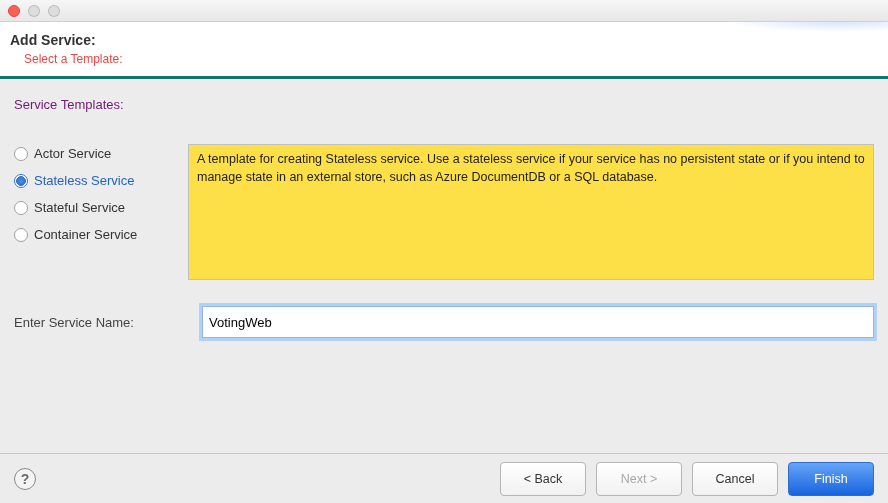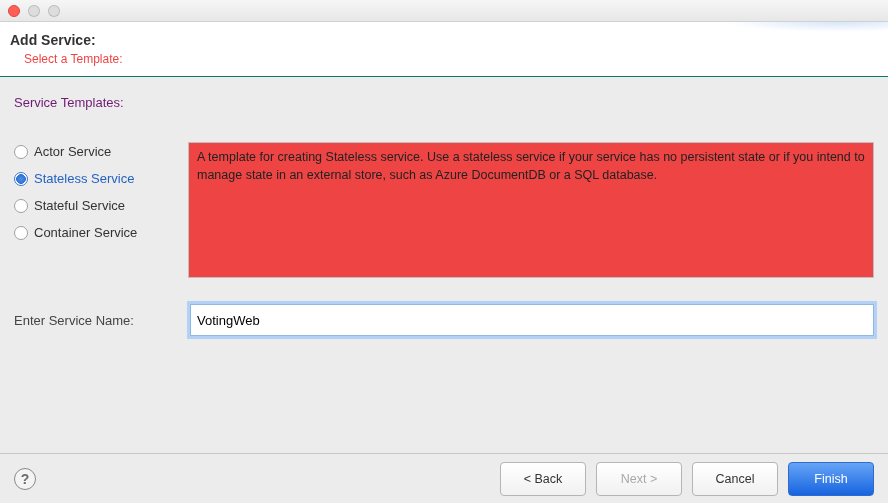--- a/index.html
+++ b/index.html
@@ -23,21 +23,21 @@
   }
   .tb-btn {
     width: 12px; height: 12px;
     border-radius: 50%;
     background: #ddd;
     border: 0.5px solid rgba(0,0,0,0.15);
   }
   .tb-close { background: #ff5f57; border-color: #e0443e; }
   .header {
     background: #fff;
-    border-bottom: 1px solid #0f766e;
+    border-bottom: 3px solid #0f766e;
     padding: 10px 10px 10px 10px;
     position: relative;
   }
   .header-swoosh {
     position: absolute;
     right: 0; top: 0;
     width: 160px; height: 18px;
     background: radial-gradient(ellipse 160px 14px at 110px 0px, #d6e6fb 0%, rgba(214,230,251,0) 70%);
   }
   .header h1 {
@@ -97,31 +97,31 @@
     left: 3px; top: 3px;
     width: 6px; height: 6px;
     background: #fff;
     border-radius: 50%;
     display: none;
   }
   .radio-item.selected { color: #2562c0; }
   .desc-box {
     flex: 1;
     height: 136px;
-    background: #ef4444;
+    background: #fde047;
     border: 1px solid #c0c0c0;
     padding: 6px 8px;
     font-size: 12.5px;
     line-height: 1.4;
     color: #222;
   }
   .name-row {
     display: flex;
     align-items: center;
-    gap: 16px;
+    gap: 28px;
   }
   .name-label {
     width: 160px;
     font-size: 13px;
     color: #444;
   }
   .name-input {
     flex: 1;
     height: 32px;
     padding: 12px 6px;

